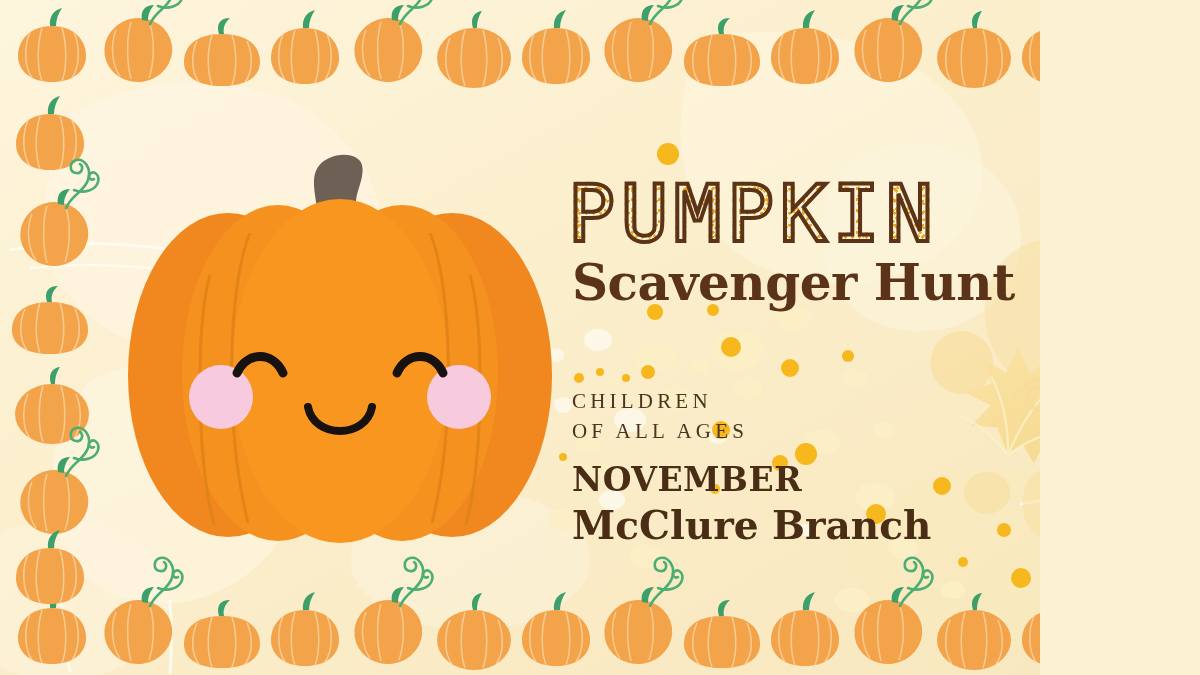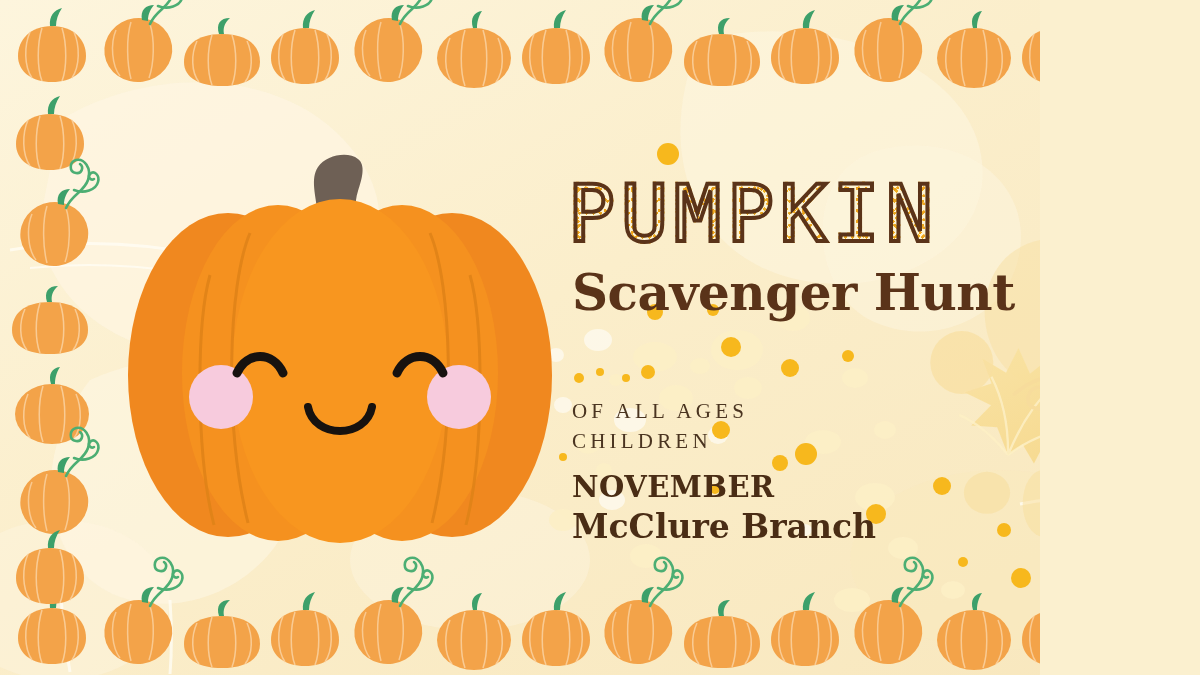--- a/index.html
+++ b/index.html
@@ -35,45 +35,45 @@
       radial-gradient(circle at 86% 78%, #f2b127 0 1.6px, transparent 1.7px),
       linear-gradient(#fdf3d2,#fdf3d2);
     background-size:9px 11px,13px 8px,7px 12px,11px 9px,100% 100%;
     -webkit-background-clip:text;
     background-clip:text;
   }
   #title-sub{
     font-family:"DejaVu Serif",serif;
     font-size:50px;font-weight:700;
     color:#5a3319;
-    margin:14px 0 0 4px;
+    margin:4px 0 0 4px;
     line-height:1.04;
     white-space:nowrap;
     letter-spacing:-0.5px;
   }
   #audience{
     margin:78px 0 0 4px;
     font-family:"Liberation Serif",serif;
     font-size:21px;
     letter-spacing:4.2px;
     color:#4a3420;
     line-height:1.42;
   }
   #audience div{white-space:nowrap;}
   #month{
     margin:14px 0 0 4px;
     font-family:"DejaVu Serif",serif;
-    font-size:29px;font-weight:700;
+    font-size:33px;font-weight:700;
     color:#4a2d15;letter-spacing:0.5px;line-height:1.15;
     white-space:nowrap;
   }
   #branch{
     margin:4px 0 0 4px;
     font-family:"DejaVu Serif",serif;
-    font-size:33px;font-weight:700;
+    font-size:39px;font-weight:700;
     color:#4a2d15;letter-spacing:0px;line-height:1.15;
     white-space:nowrap;
   }
   #mainpumpkin{position:absolute;left:110px;top:125px;width:460px;height:450px;}
 </style>
 </head>
 <body>
 
 <div id="poster">
 
@@ -326,20 +326,20 @@
       <path d="M127,248 C137,226 163,226 173,248" stroke="#17120f" stroke-width="9" fill="none" stroke-linecap="round"></path>
       <path d="M287,248 C297,226 323,226 333,248" stroke="#17120f" stroke-width="9" fill="none" stroke-linecap="round"></path>
       <path d="M198,282 C204,314 256,314 262,282" stroke="#17120f" stroke-width="8" fill="none" stroke-linecap="round"></path>
     </g>
   </svg>
 
   <div id="textblock">
     <div id="title-pumpkin">PUMPKIN</div>
     <div id="title-sub">Scavenger Hunt</div>
     <div id="audience">
+      <div>CHILDREN</div>
       <div>OF ALL AGES</div>
-      <div>CHILDREN</div>
     </div>
     <div id="month">NOVEMBER</div>
     <div id="branch">McClure Branch</div>
   </div>
 
 </div>
 
 </body></html>

